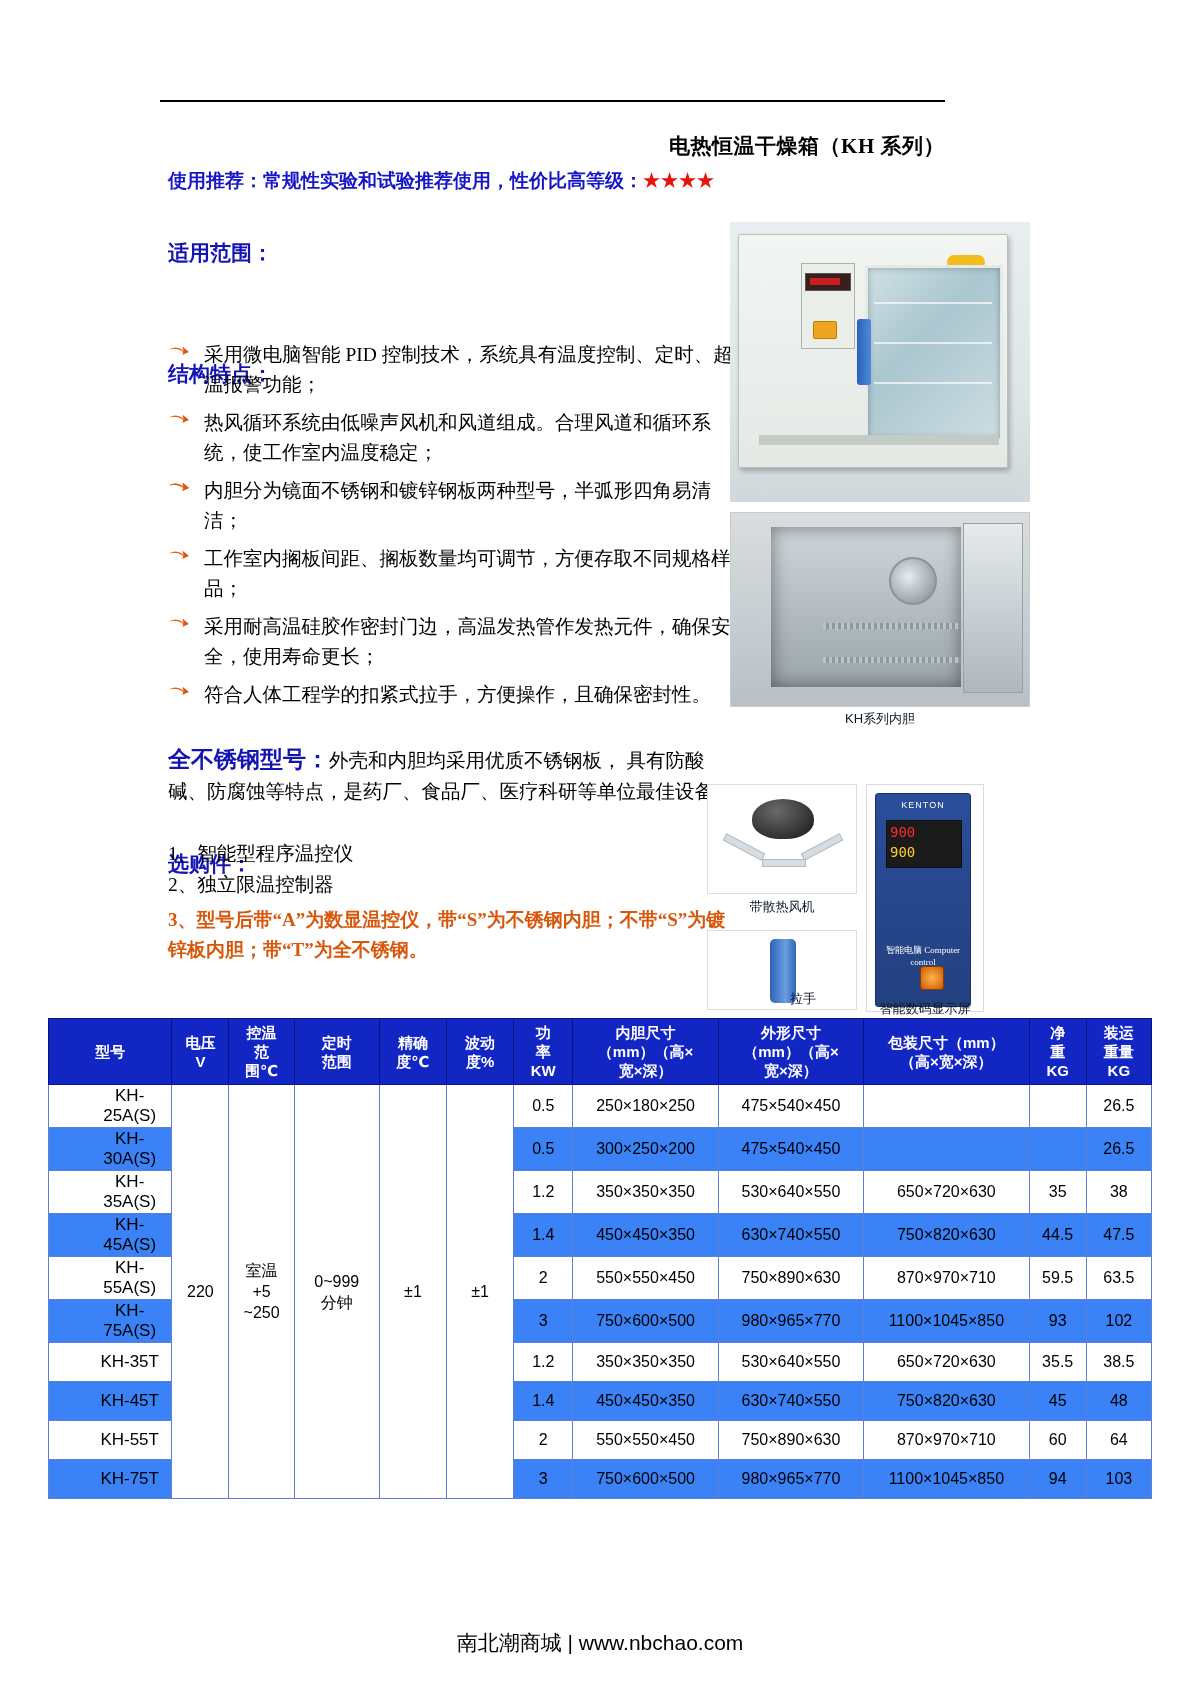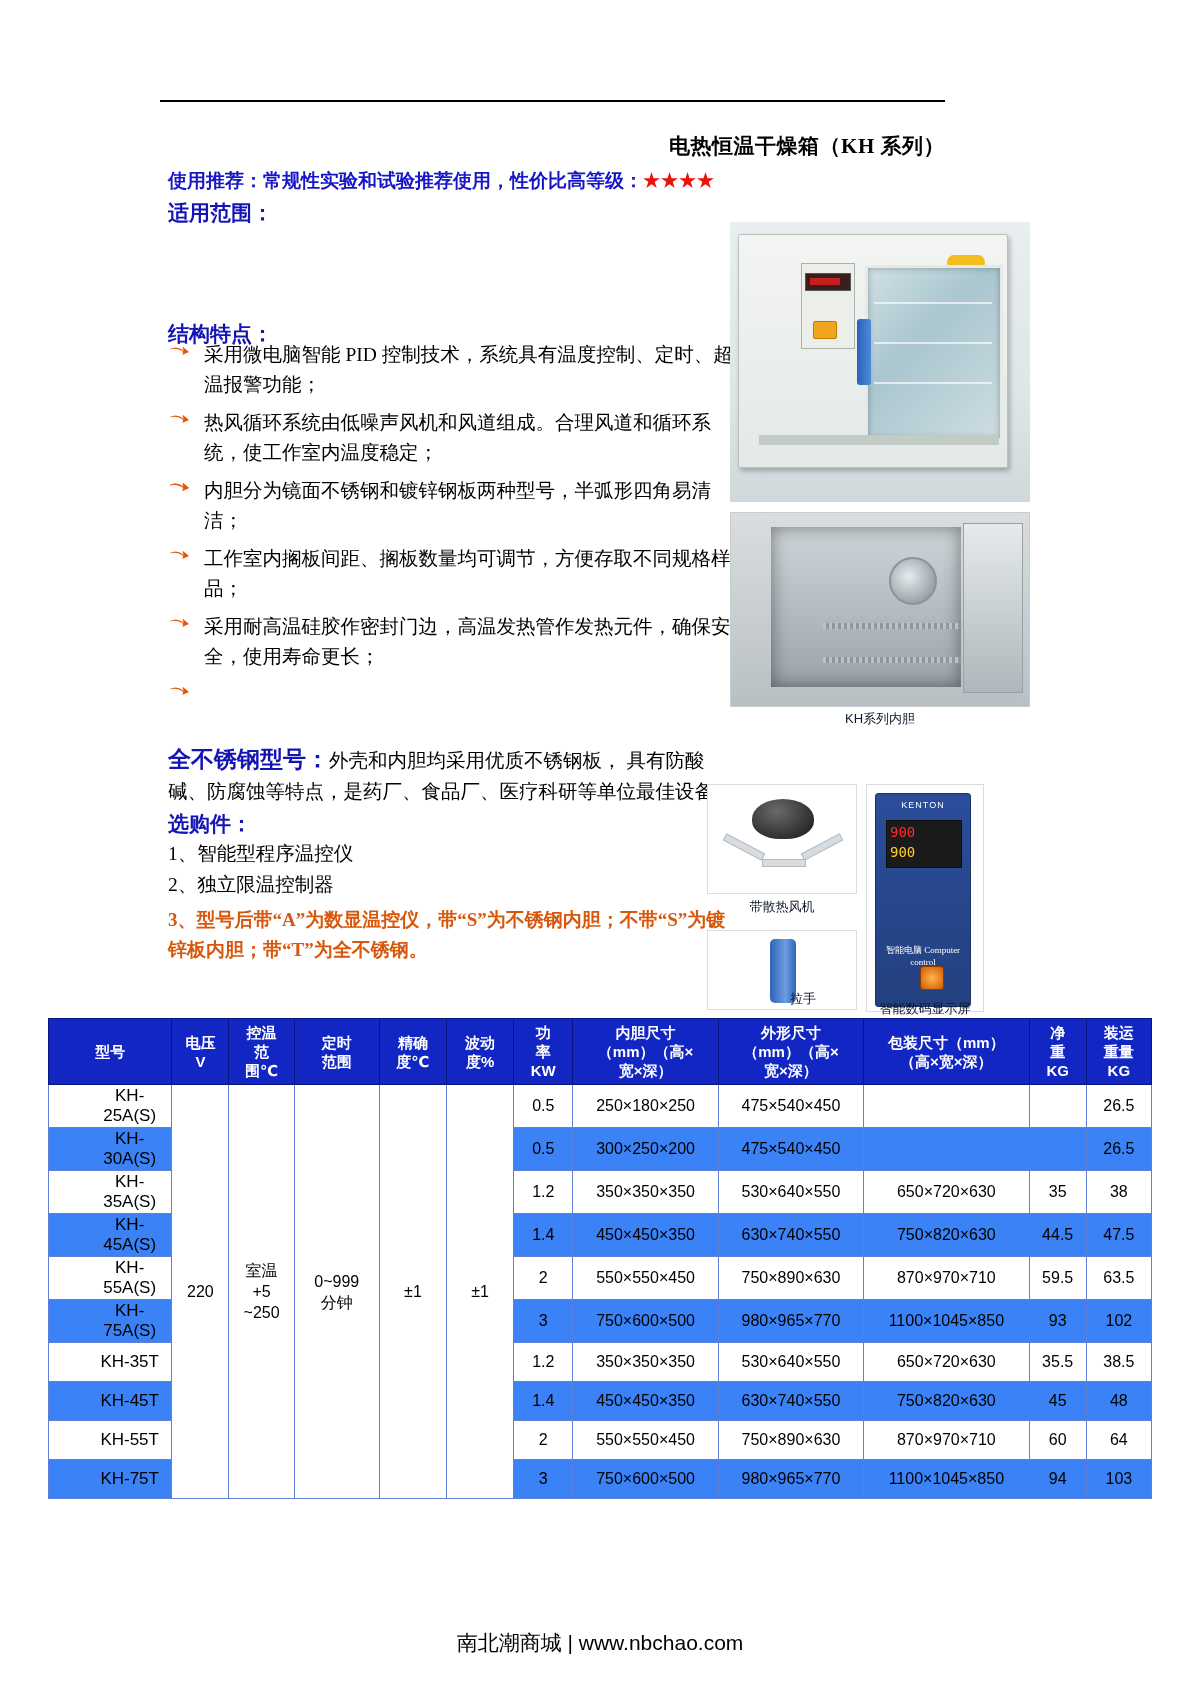--- a/index.html
+++ b/index.html
@@ -48,20 +48,21 @@
     white-space: nowrap;
   }
   .stars {
     color: #e8130a;
     letter-spacing: 1px;
   }
   .sec-head {
     font-size: 21px;
     font-weight: bold;
     color: #1414b4;
+    margin-top: 40px;
   }
   .h-scope {
     position: absolute;
     left: 168px;
     top: 199px;
   }
   .scope-body {
     position: absolute;
     left: 168px;
     top: 228px;
@@ -391,20 +392,21 @@
           </svg>
         </span>
       <span>采用耐高温硅胶作密封门边，高温发热管作发热元件，确保安全，使用寿命更长；</span>
     </div>
     <div class="bullet">
       <span class="ico">
           <svg width="22" height="20" viewBox="0 0 22 20">
             <path d="M2 4 q7 -4 14 2 q-2 -3 -1 -4 l6 5 l-7 3 q1.5 -2 1 -3.5 q-6 -4 -13 -2 z" fill="#e8530c"></path>
           </svg>
         </span>
+      <span>符合人体工程学的扣紧式拉手，方便操作，且确保密封性。</span>
     </div>
   </div>
 
   <div class="ss-block">
     <b>全不锈钢型号：</b><span>外壳和内胆均采用优质不锈钢板， 具有防酸碱、防腐蚀等特点，是药厂、食品厂、医疗科研等单位最佳设备。</span>
   </div>
 
   <div class="sec-head h-opt">选购件：</div>
   <div class="opt-list">
     <div>1、智能型程序温控仪</div>

